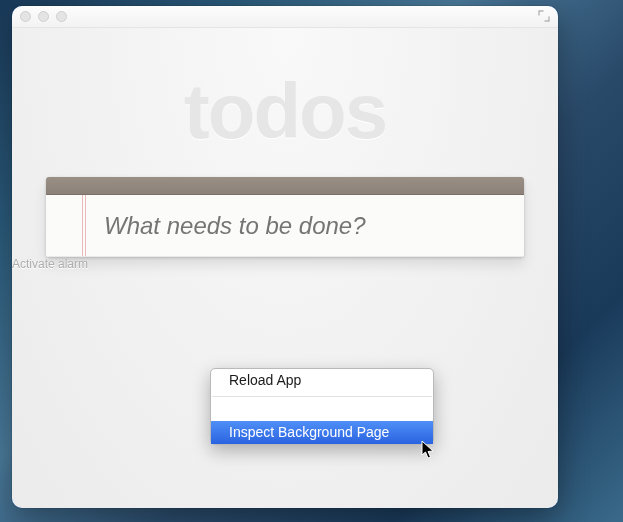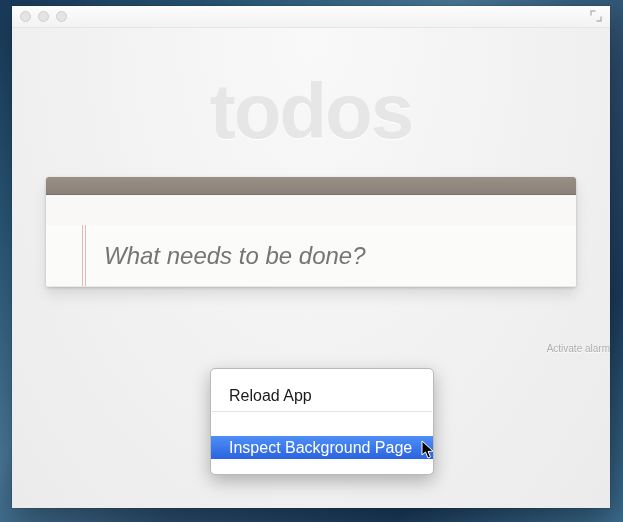--- a/index.html
+++ b/index.html
@@ -8,24 +8,24 @@
       height: 522px;
       font-family: -apple-system, "Helvetica Neue", Arial, sans-serif;
       background: linear-gradient(135deg, #1a3a5a 0%, #2a5a7a 20%, #4a7a9a 40%, #2a4a6a 60%, #1a3a5a 80%, #3a6a8a 100%);
       position: relative;
       overflow: hidden;
     }
     .window {
       position: absolute;
       top: 6px;
       left: 12px;
-      width: 598px;
+      width: 546px;
       height: 502px;
       background: #3b82f6;
-      border-radius: 0;
+      border-radius: 10px;
       box-shadow: 0 8px 30px rgba(0,0,0,0.35), 0 0 0 1px rgba(0,0,0,0.08);
       overflow: hidden;
     }
     .titlebar {
       height: 22px;
       background: linear-gradient(#fdfdfd, #f2f2f2);
       border-bottom: 1px solid #e5e5e5;
       display: flex;
       align-items: center;
       padding: 0 8px;
@@ -69,53 +69,51 @@
       background: linear-gradient(#9a8f85, #8c8178);
       border-bottom: 1px solid #7a7068;
     }
     .todo-input-row {
       position: relative;
       height: 62px;
       border-bottom: 1px solid #e9e9e9;
       background: #fbfbf9;
       display: flex;
       align-items: center;
-      margin-top: 30px;
     }
     .rule-lines {
       position: absolute; left: 36px; top: 0; bottom: 0; width: 4px;
       border-left: 1px solid #e8b7b7;
       border-right: 1px solid #e8b7b7;
     }
     .todo-input {
       border: none; outline: none; background: transparent;
       font-size: 24px; font-style: italic; font-weight: 300;
       color: #a9a9a9;
       width: 100%;
       padding: 0 16px 0 58px;
       height: 100%;
     }
     .activate {
-      margin-top: 56px;
-      text-align: right;
-      font-size: 10px;
+      text-align: left;
+      font-size: 12px;
       color: #aeaeae;
       text-shadow: 0 1px 0 #fff;
     }
     .context-menu {
       position: absolute;
       top: 340px;
       left: 198px;
       width: 224px;
       background: #ffffff;
       border: 1px solid #b9b9b9;
       border-radius: 5px;
       box-shadow: 0 6px 18px rgba(0,0,0,0.28);
-      padding: 15px 0;
-      font-size: 16px;
+      padding: 0 0;
+      font-size: 14px;
       color: #1a1a1a;
     }
     .cm-item {
       padding: 2px 18px;
       line-height: 19px;
       white-space: nowrap;
     }
     .cm-sep {
       height: 1px; background: #e2e2e2; margin: 4px 1px;
     }

